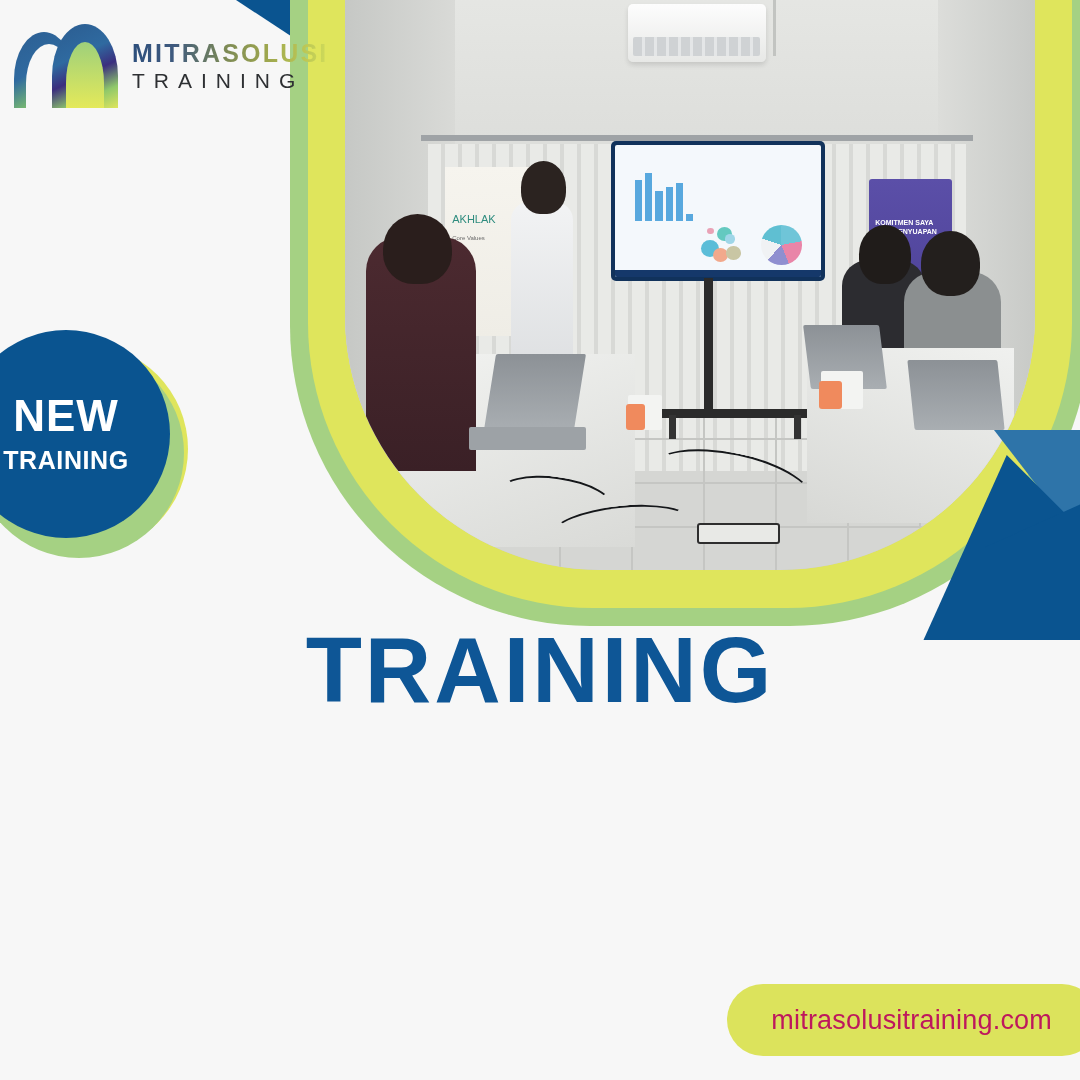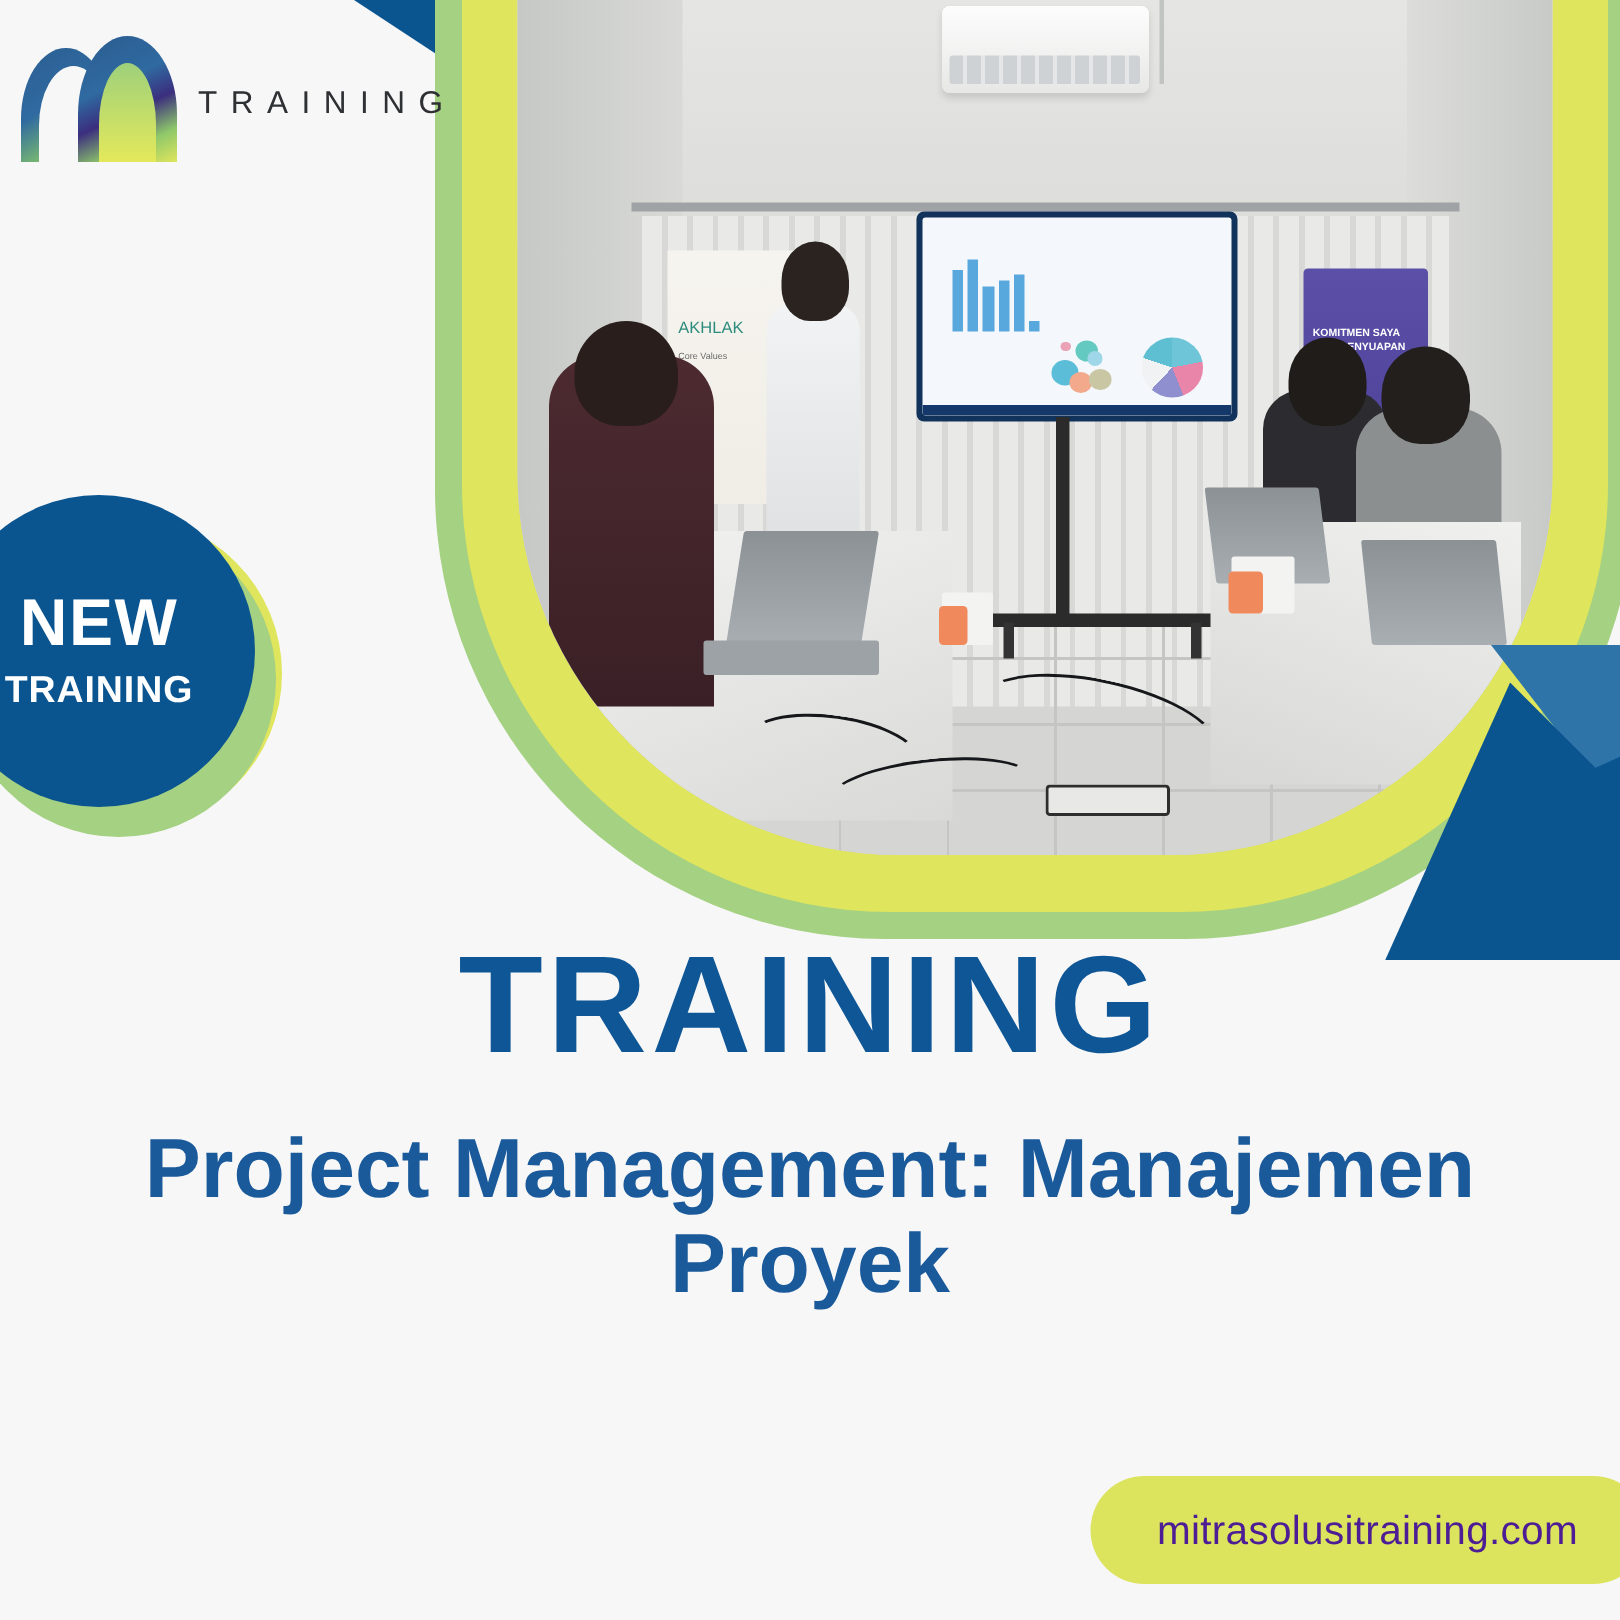--- a/index.html
+++ b/index.html
@@ -177,21 +177,21 @@
   
   .h-training { position:absolute; left:0; right:0; top:618px; text-align:center;
                 font-size:92px; font-weight:800; letter-spacing:3px; color:#0E5696; }
   .h-sub { position:absolute; left:48px; right:48px; top:748px; text-align:center;
            font-size:56px; font-weight:700; line-height:1.12; color:#1A5A9B; }
 
   
   .url-pill { position:absolute; right:-18px; bottom:24px; height:72px;
               background:#DCE35C; border-radius:40px;
               display:flex; align-items:center; padding:0 46px 0 44px; }
-  .url-pill span { font-size:27px; color:#4c1d95; letter-spacing:.2px; }
+  .url-pill span { font-size:27px; color:#be185d; letter-spacing:.2px; }
 </style>
 </head>
 <body>
 
 <div class="poster">
 
   <div class="corner-tri"></div>
 
   <div class="frame-outer"></div>
   <div class="frame-inner"></div>
@@ -279,33 +279,33 @@
   <div class="chev-dark2"></div>
 
   <div class="logo">
     <div class="logo-mark">
       <div class="arch back"></div>
       <div class="arch back2"></div>
       <div class="arch front"></div>
       <div class="arch fill"></div>
     </div>
     <div class="logo-words">
+      <div class="w-top">MITRASOLUSI</div>
       <div class="w-bot">TRAINING</div>
     </div>
   </div>
 
   <div class="badge-wrap">
     <div class="badge-back"></div>
     <div class="badge-back2"></div>
     <div class="badge-main">
       <div class="b1">NEW</div>
       <div class="b2">TRAINING</div>
     </div>
   </div>
 
   <div class="h-training">TRAINING</div>
-  <div class="h-sub">Project Management: Manajemen Proyek</div>
 
   <div class="url-pill">
     <span>mitrasolusitraining.com</span>
   </div>
 
 </div>
 
 </body></html>

